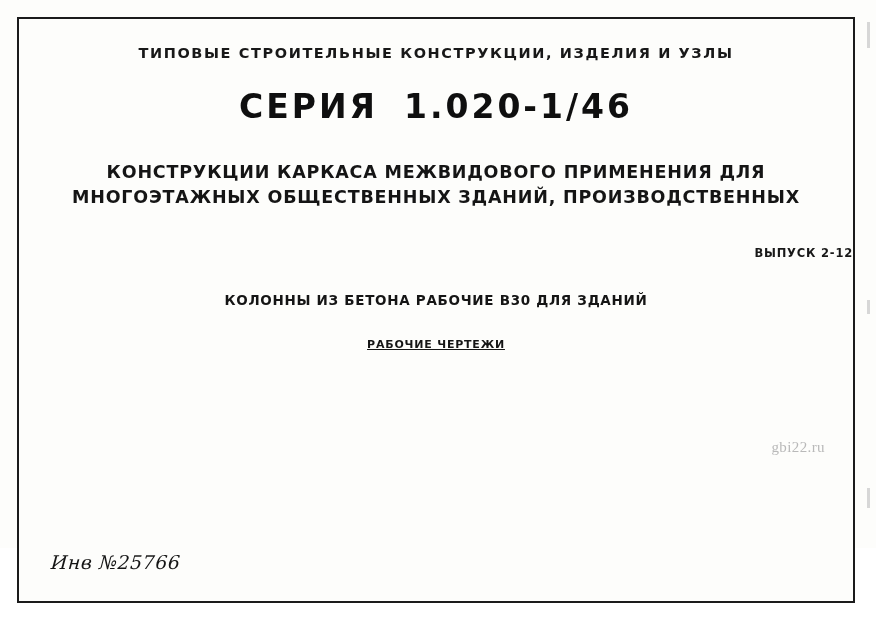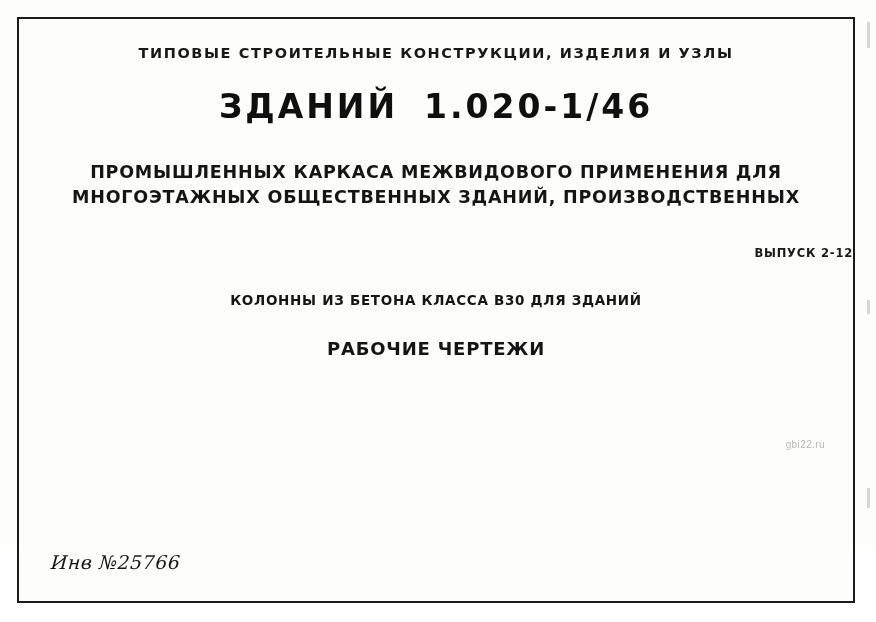--- a/index.html
+++ b/index.html
@@ -94,34 +94,35 @@
     margin-top: 28px;
     font-size: 13.5px;
     font-weight: 600;
     letter-spacing: 0.7px;
     line-height: 24px;
     color: #151515;
   }
 
   .doc-kind {
     margin-top: 26px;
-    font-size: 18px;
+    font-size: 11px;
     font-weight: 600;
     letter-spacing: 0.8px;
     color: #151515;
+    text-decoration: underline;
   }
 
   .watermark {
     position: absolute;
     right: 28px;
     top: 420px;
-    font-size: 10px;
+    font-size: 15px;
     color: #b9b9b9;
     letter-spacing: 0.4px;
-    font-family: Liberation Sans, sans-serif;
+    font-family: Liberation Serif, serif;
   }
 
   .inventory {
     position: absolute;
     left: 32px;
     bottom: 28px;
     font-size: 19px;
     color: #151515;
     font-family: "DejaVu Serif", serif;
     font-style: italic;
@@ -142,32 +143,32 @@
 <body>
 
 <div class="page">
   <div class="sheet-border">
     <div class="inner-area">
 
       <div class="title-block">
         <div class="line-top">ТИПОВЫЕ СТРОИТЕЛЬНЫЕ КОНСТРУКЦИИ, ИЗДЕЛИЯ И УЗЛЫ</div>
 
         <div class="series">
-          <span>ЗДАНИЙ</span><span class="gap"></span><span>1.020-1/46</span>
+          <span>СЕРИЯ</span><span class="gap"></span><span>1.020-1/46</span>
         </div>
 
         <div class="subject">
-          <div>ПРОМЫШЛЕННЫХ КАРКАСА МЕЖВИДОВОГО ПРИМЕНЕНИЯ ДЛЯ</div>
+          <div>КОНСТРУКЦИИ КАРКАСА МЕЖВИДОВОГО ПРИМЕНЕНИЯ ДЛЯ</div>
           <div>МНОГОЭТАЖНЫХ ОБЩЕСТВЕННЫХ ЗДАНИЙ, ПРОИЗВОДСТВЕННЫХ</div>
         </div>
 
         <div class="issue">ВЫПУСК 2-12</div>
 
         <div class="purpose">
-          <div>КОЛОННЫ ИЗ БЕТОНА КЛАССА В30 ДЛЯ ЗДАНИЙ</div>
+          <div>КОЛОННЫ ИЗ БЕТОНА РАБОЧИЕ В30 ДЛЯ ЗДАНИЙ</div>
         </div>
 
         <div class="doc-kind">РАБОЧИЕ ЧЕРТЕЖИ</div>
       </div>
 
       <div class="watermark">gbi22.ru</div>
 
       <div class="inventory">Инв №25766</div>
 
     </div>

